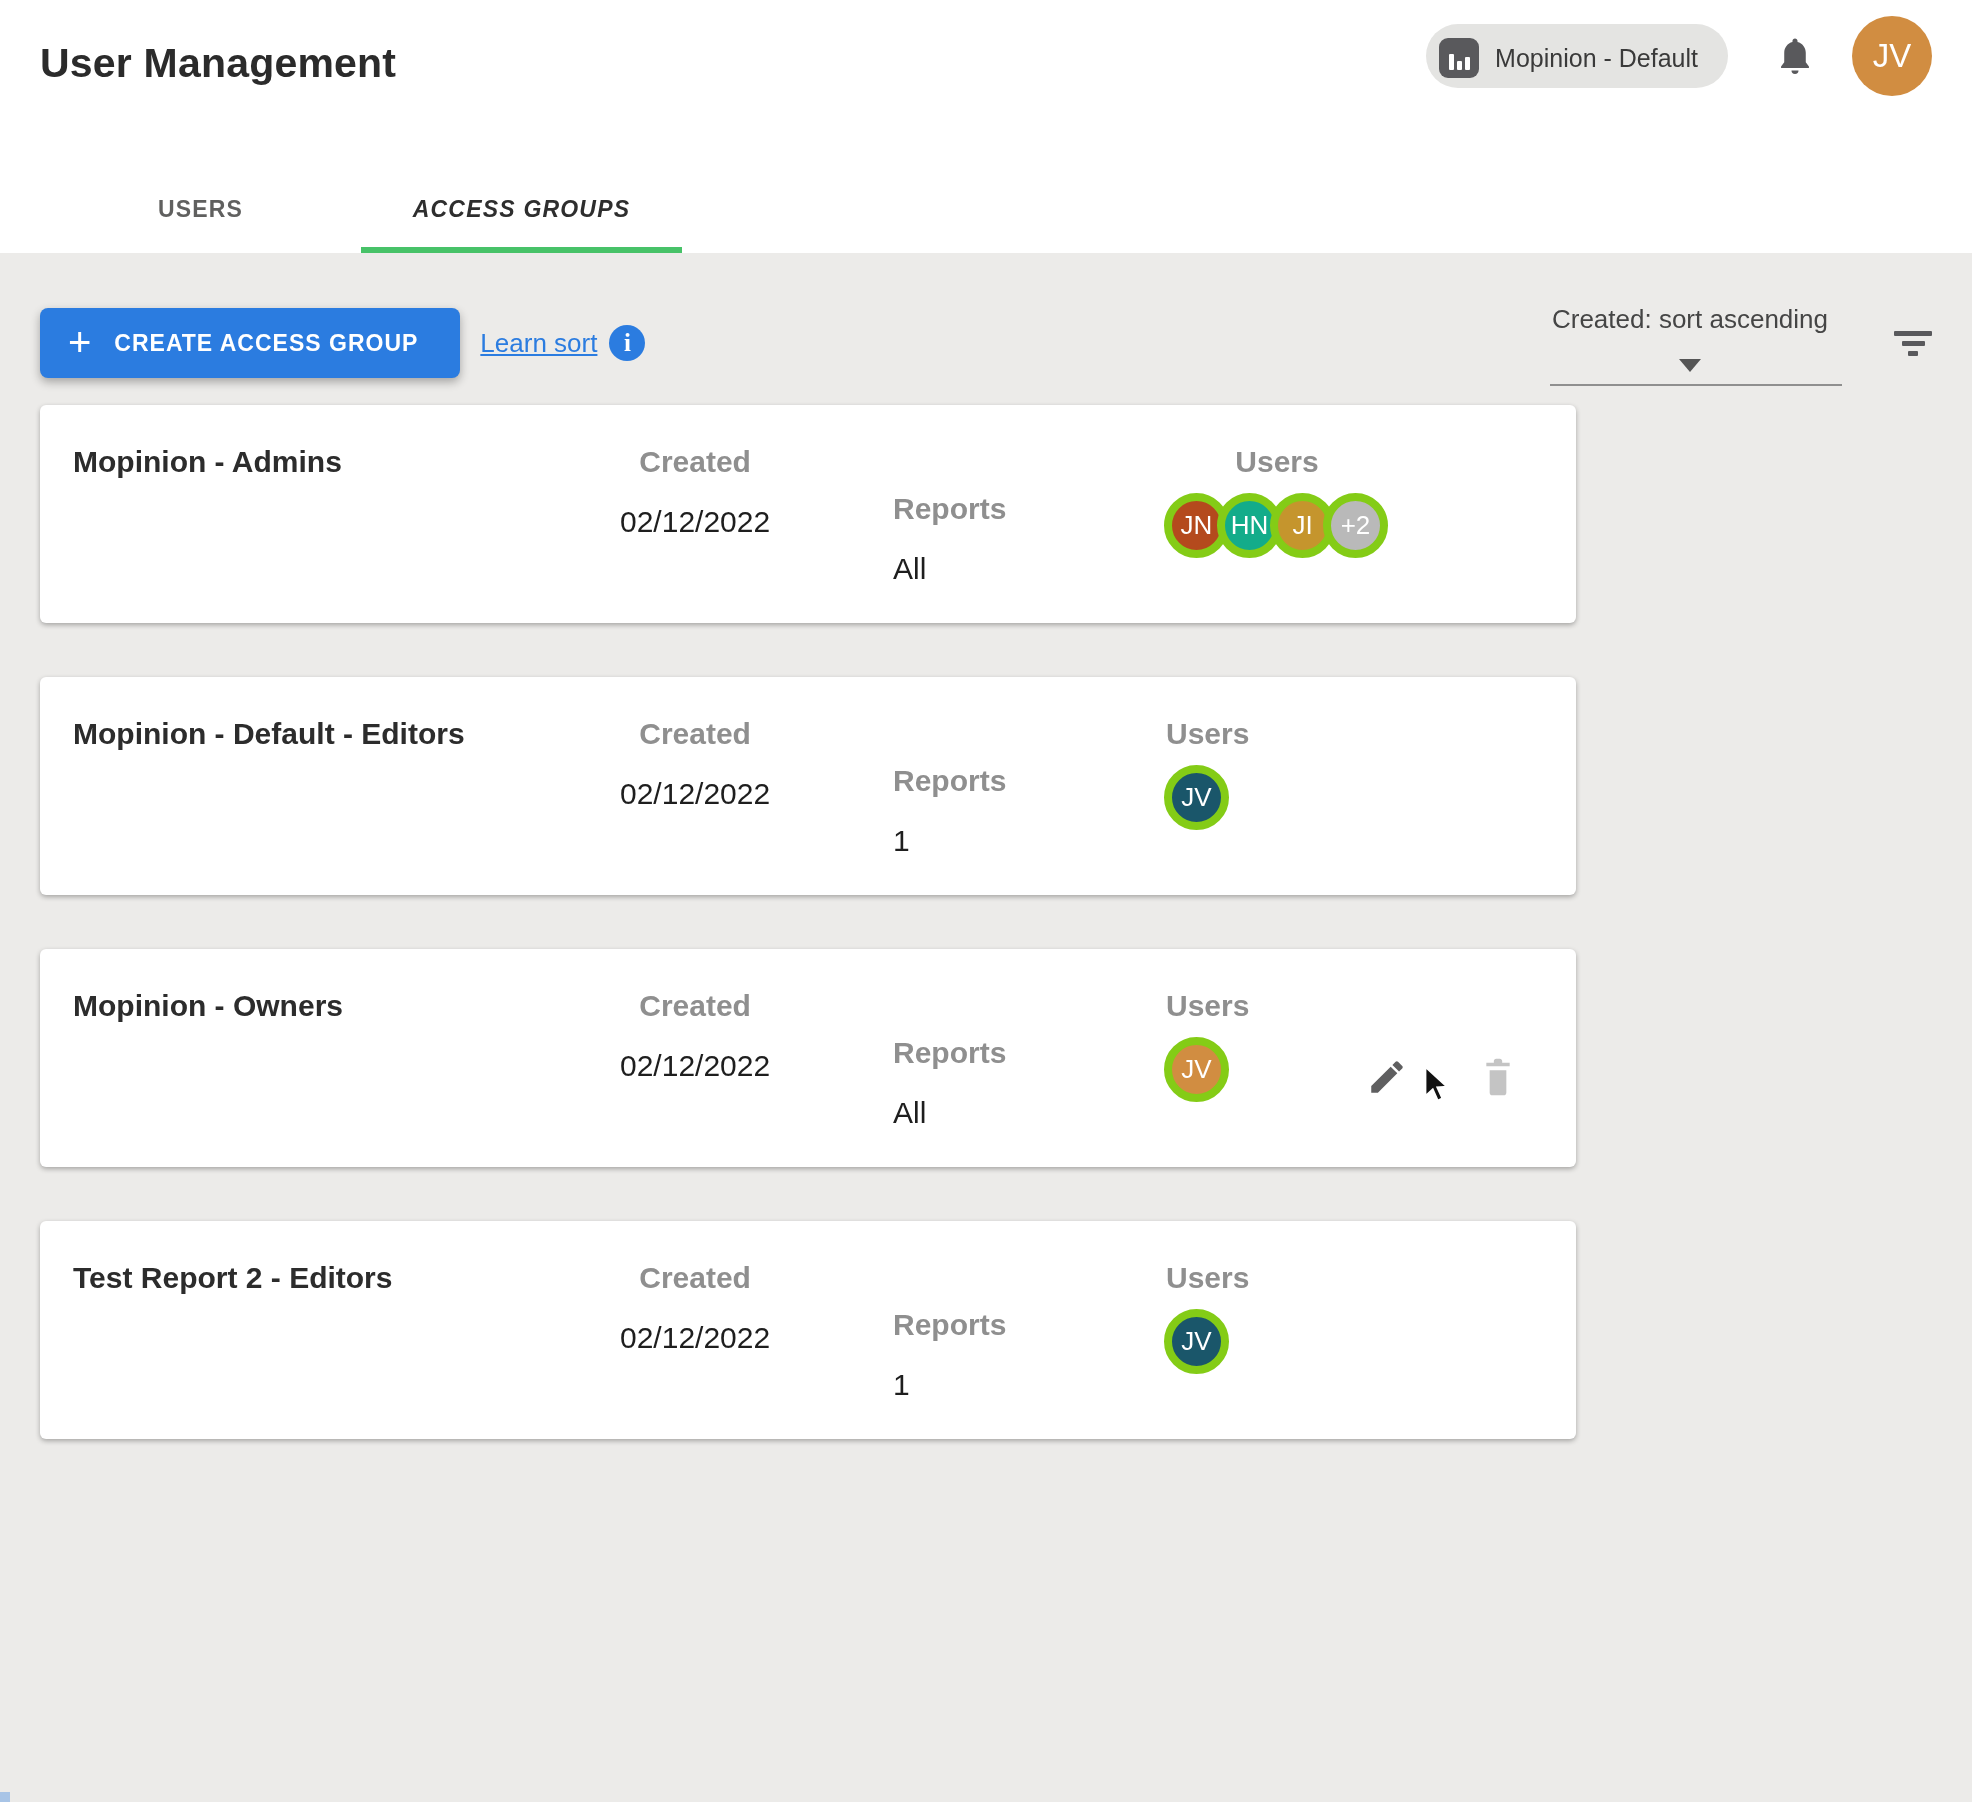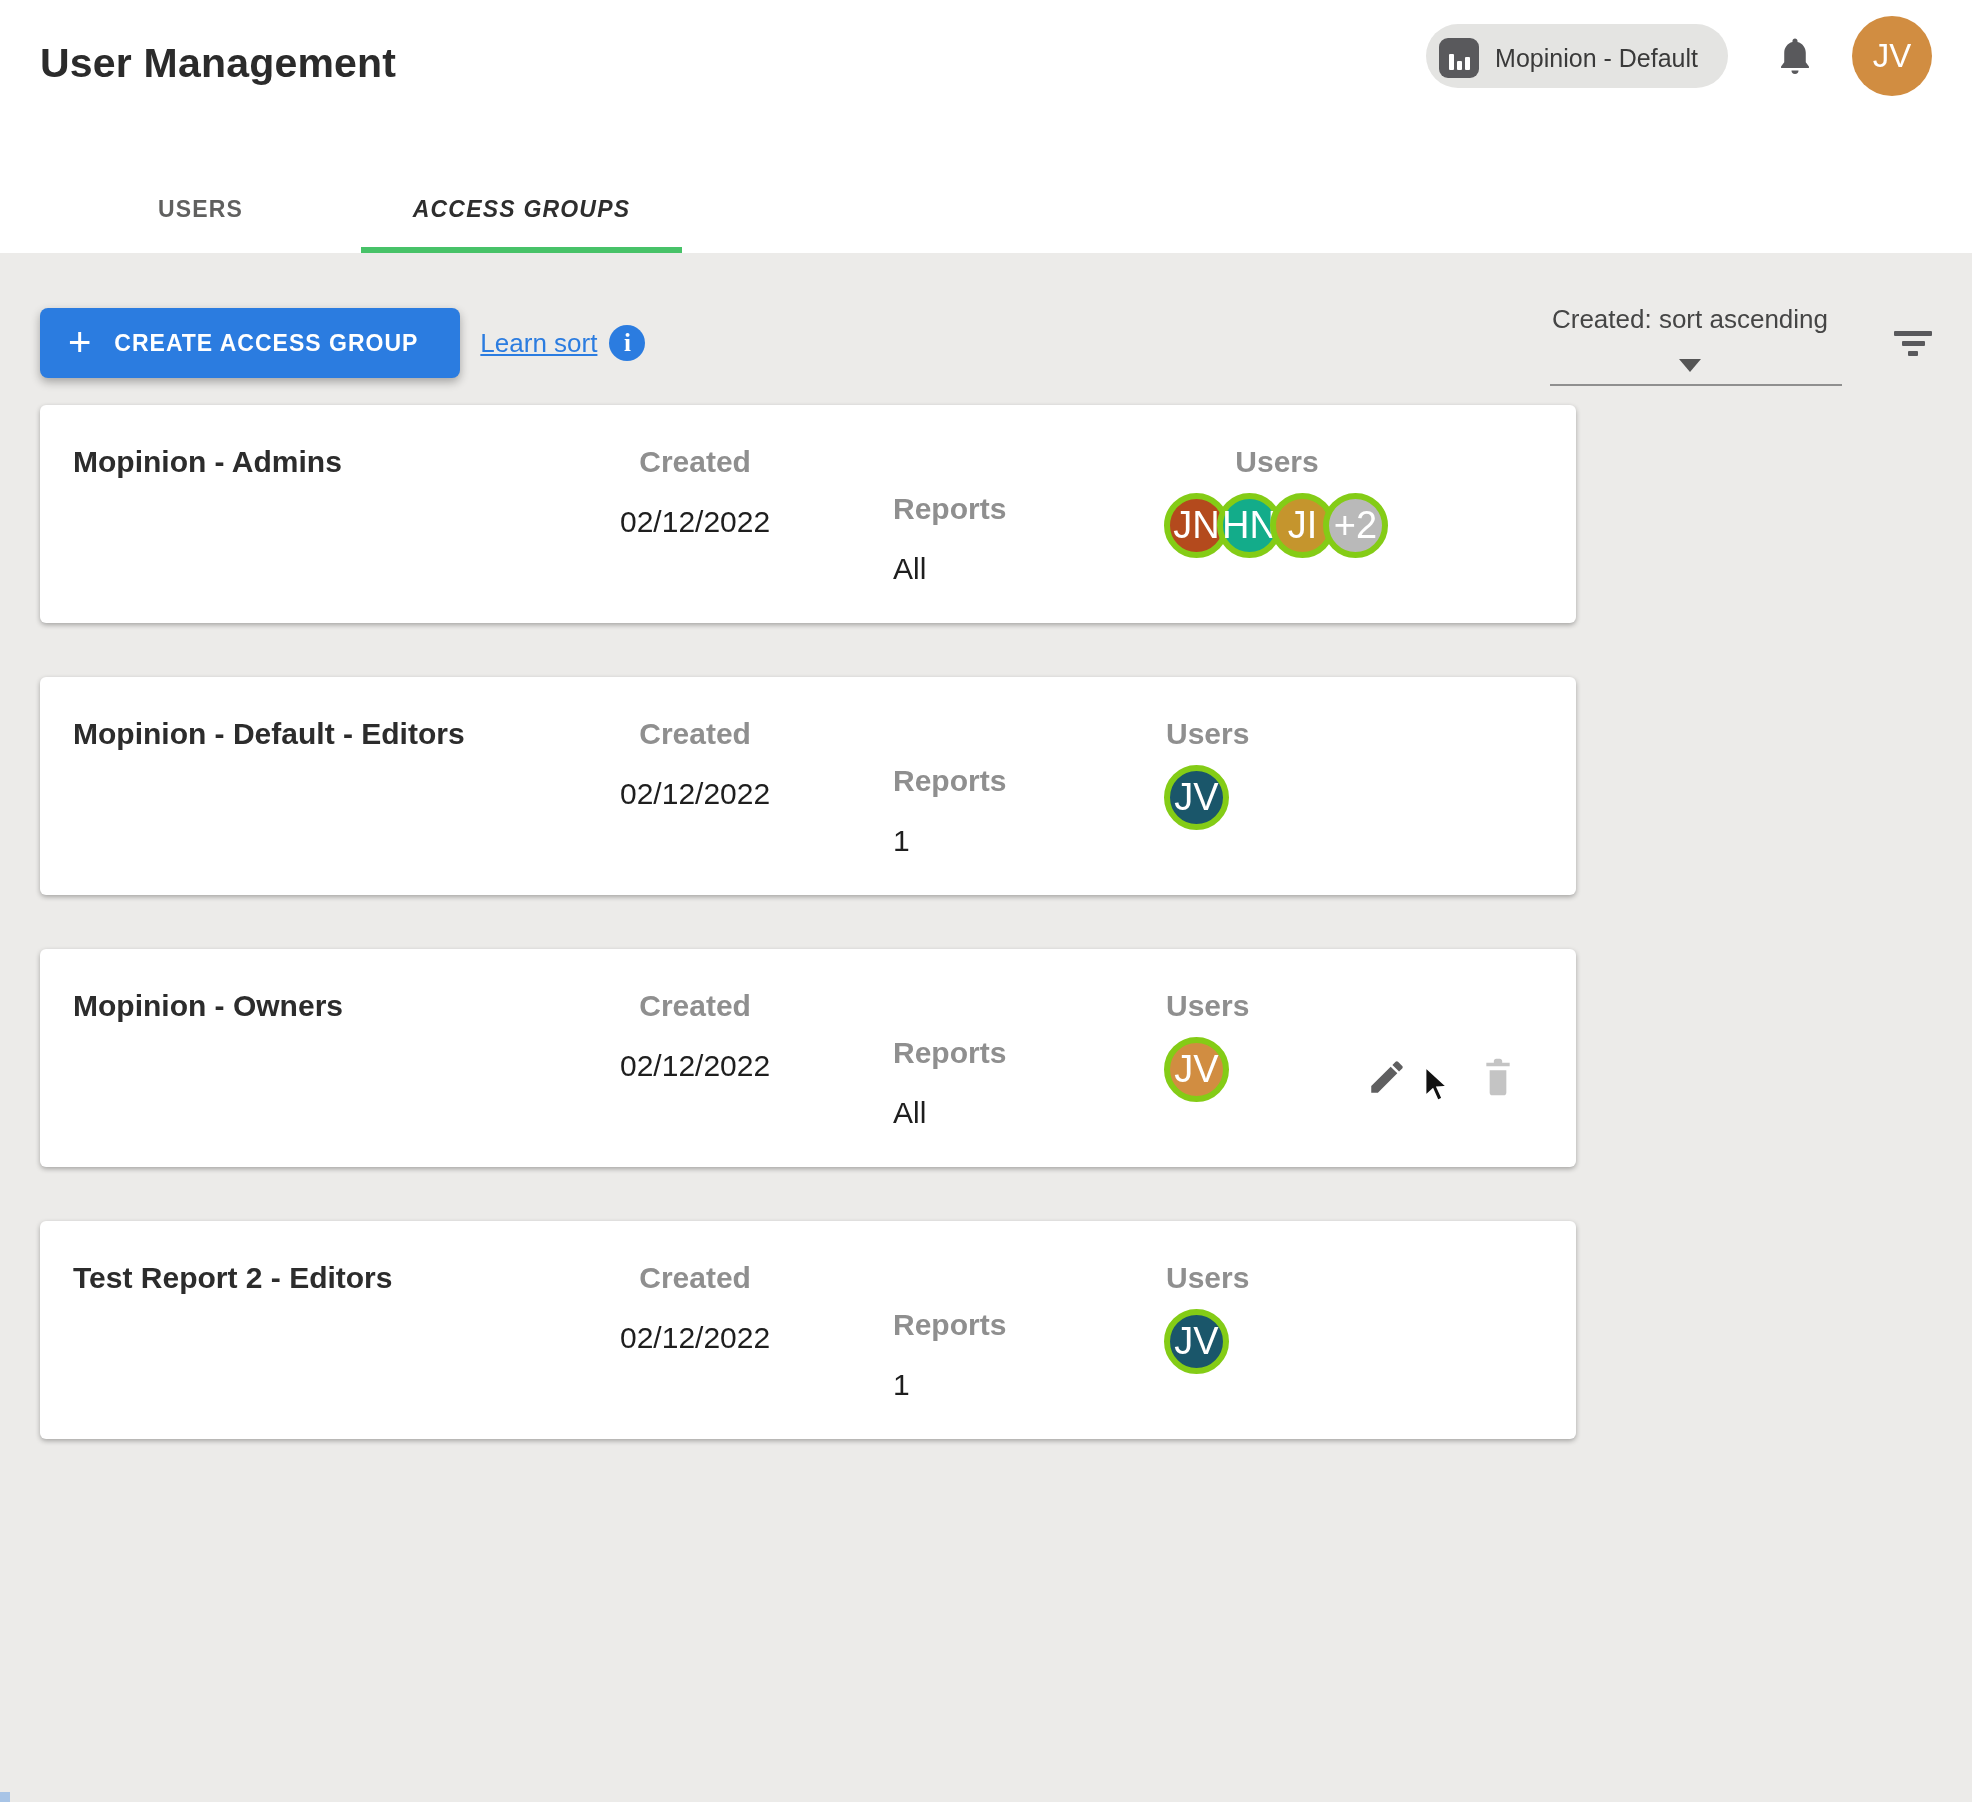--- a/index.html
+++ b/index.html
@@ -73,22 +73,22 @@
     position:relative; width:1536px; height:218px; margin-bottom:54px;
     background:#ffffff; border-radius:6px; box-shadow:0 2px 5px rgba(0,0,0,.30);
   }
   .card-title { position:absolute; left:33px; top:40px; font-size:30px; font-weight:700; color:#2c2c2c; }
   .col { position:absolute; top:40px; }
   .col-created { left:580px; } .col-reports { left:853px;margin-top:47px; } .col-users { left:1126px; }
   .col .label { font-size:30px; color:#8f8f8f; font-weight:700;text-align:center; }
   .col .value { font-size:30px; color:#1e1e1e; margin-top:26px; }
   .avatars { display:flex; margin-top:14px; margin-left:-2px; }
   .avatar {
-    width:65px; height:65px; border-radius:50%; border:6px solid #84cc16;
-    color:#fff; font-size:38px; display:flex; align-items:center; justify-content:center;
+    width:65px; height:65px; border-radius:50%; border:8px solid #84cc16;
+    color:#fff; font-size:26px; display:flex; align-items:center; justify-content:center;
     background:#999; flex:none;
   }
   .avatar + .avatar { margin-left:-12px; }
   .card-actions { position:absolute; right:58px; top:106px; display:flex; gap:70px; }
   .icon-btn { background:none; border:none; cursor:pointer; line-height:0; }
 
   .cursor { position:absolute; left:1417px; top:1062px; pointer-events:none; }
   .corner-chip { position:absolute; left:0; bottom:0; width:10px; height:10px; background:#a8c4e6; }
 </style>
 </head>

